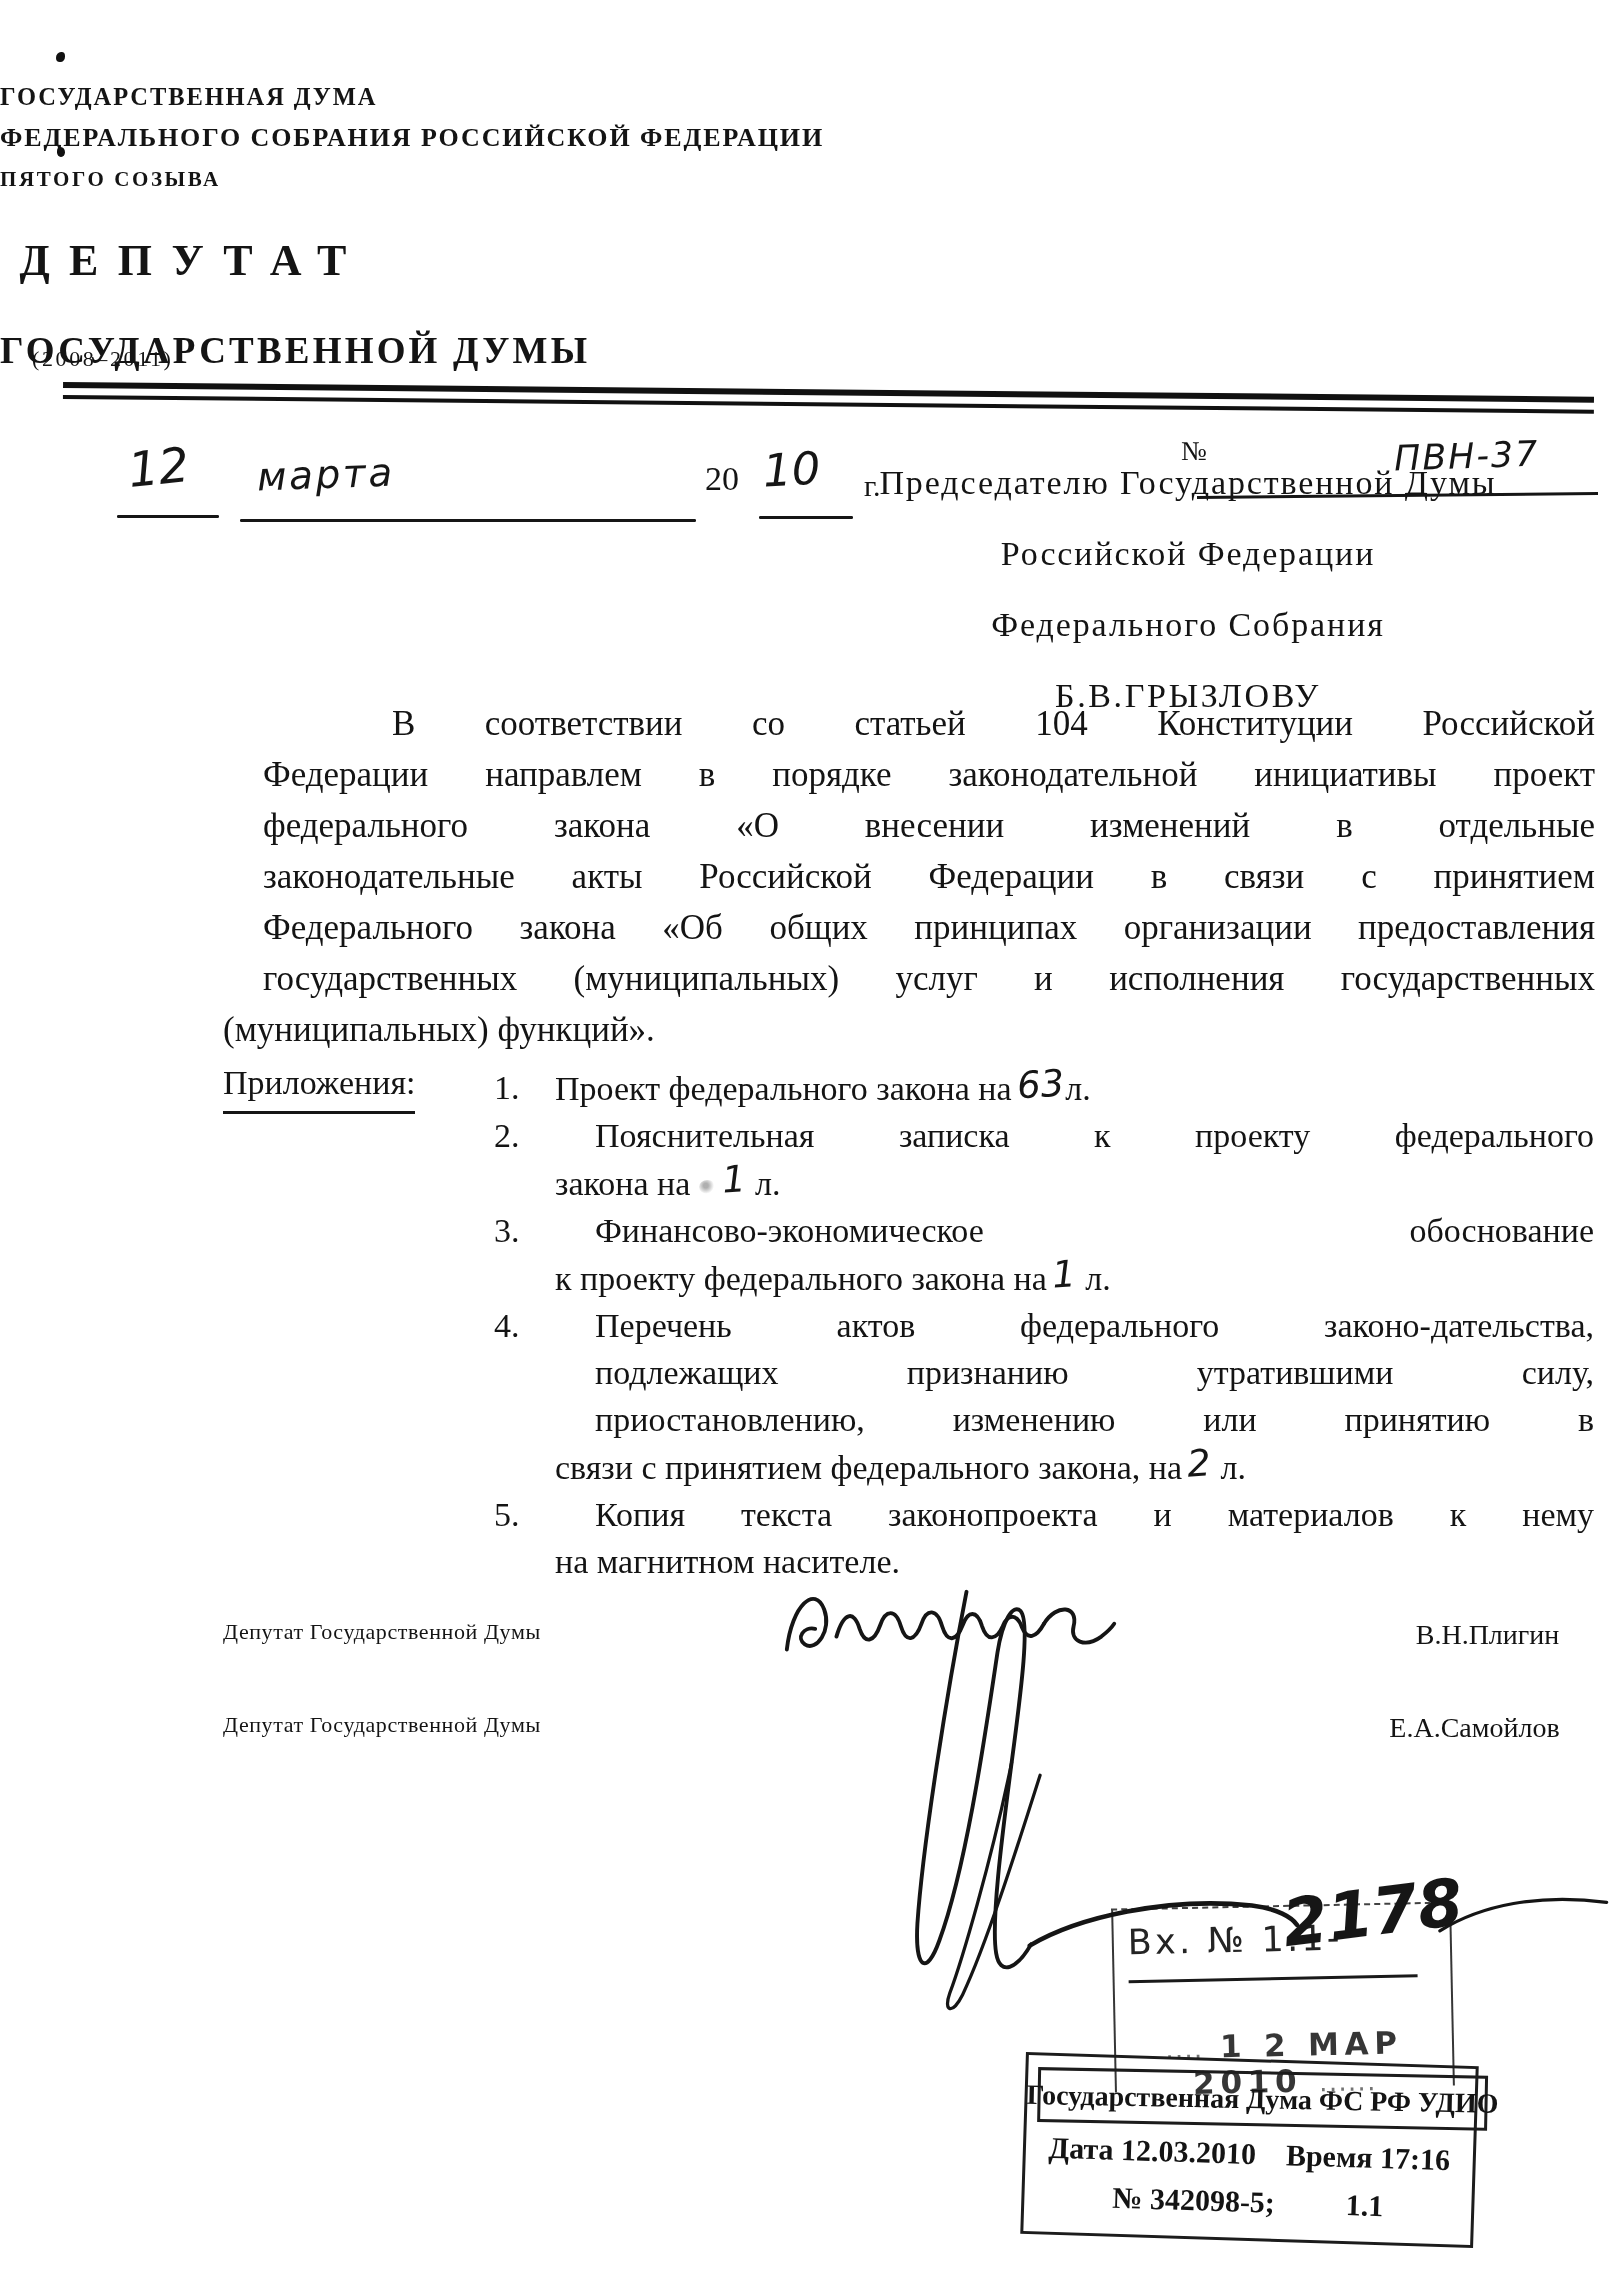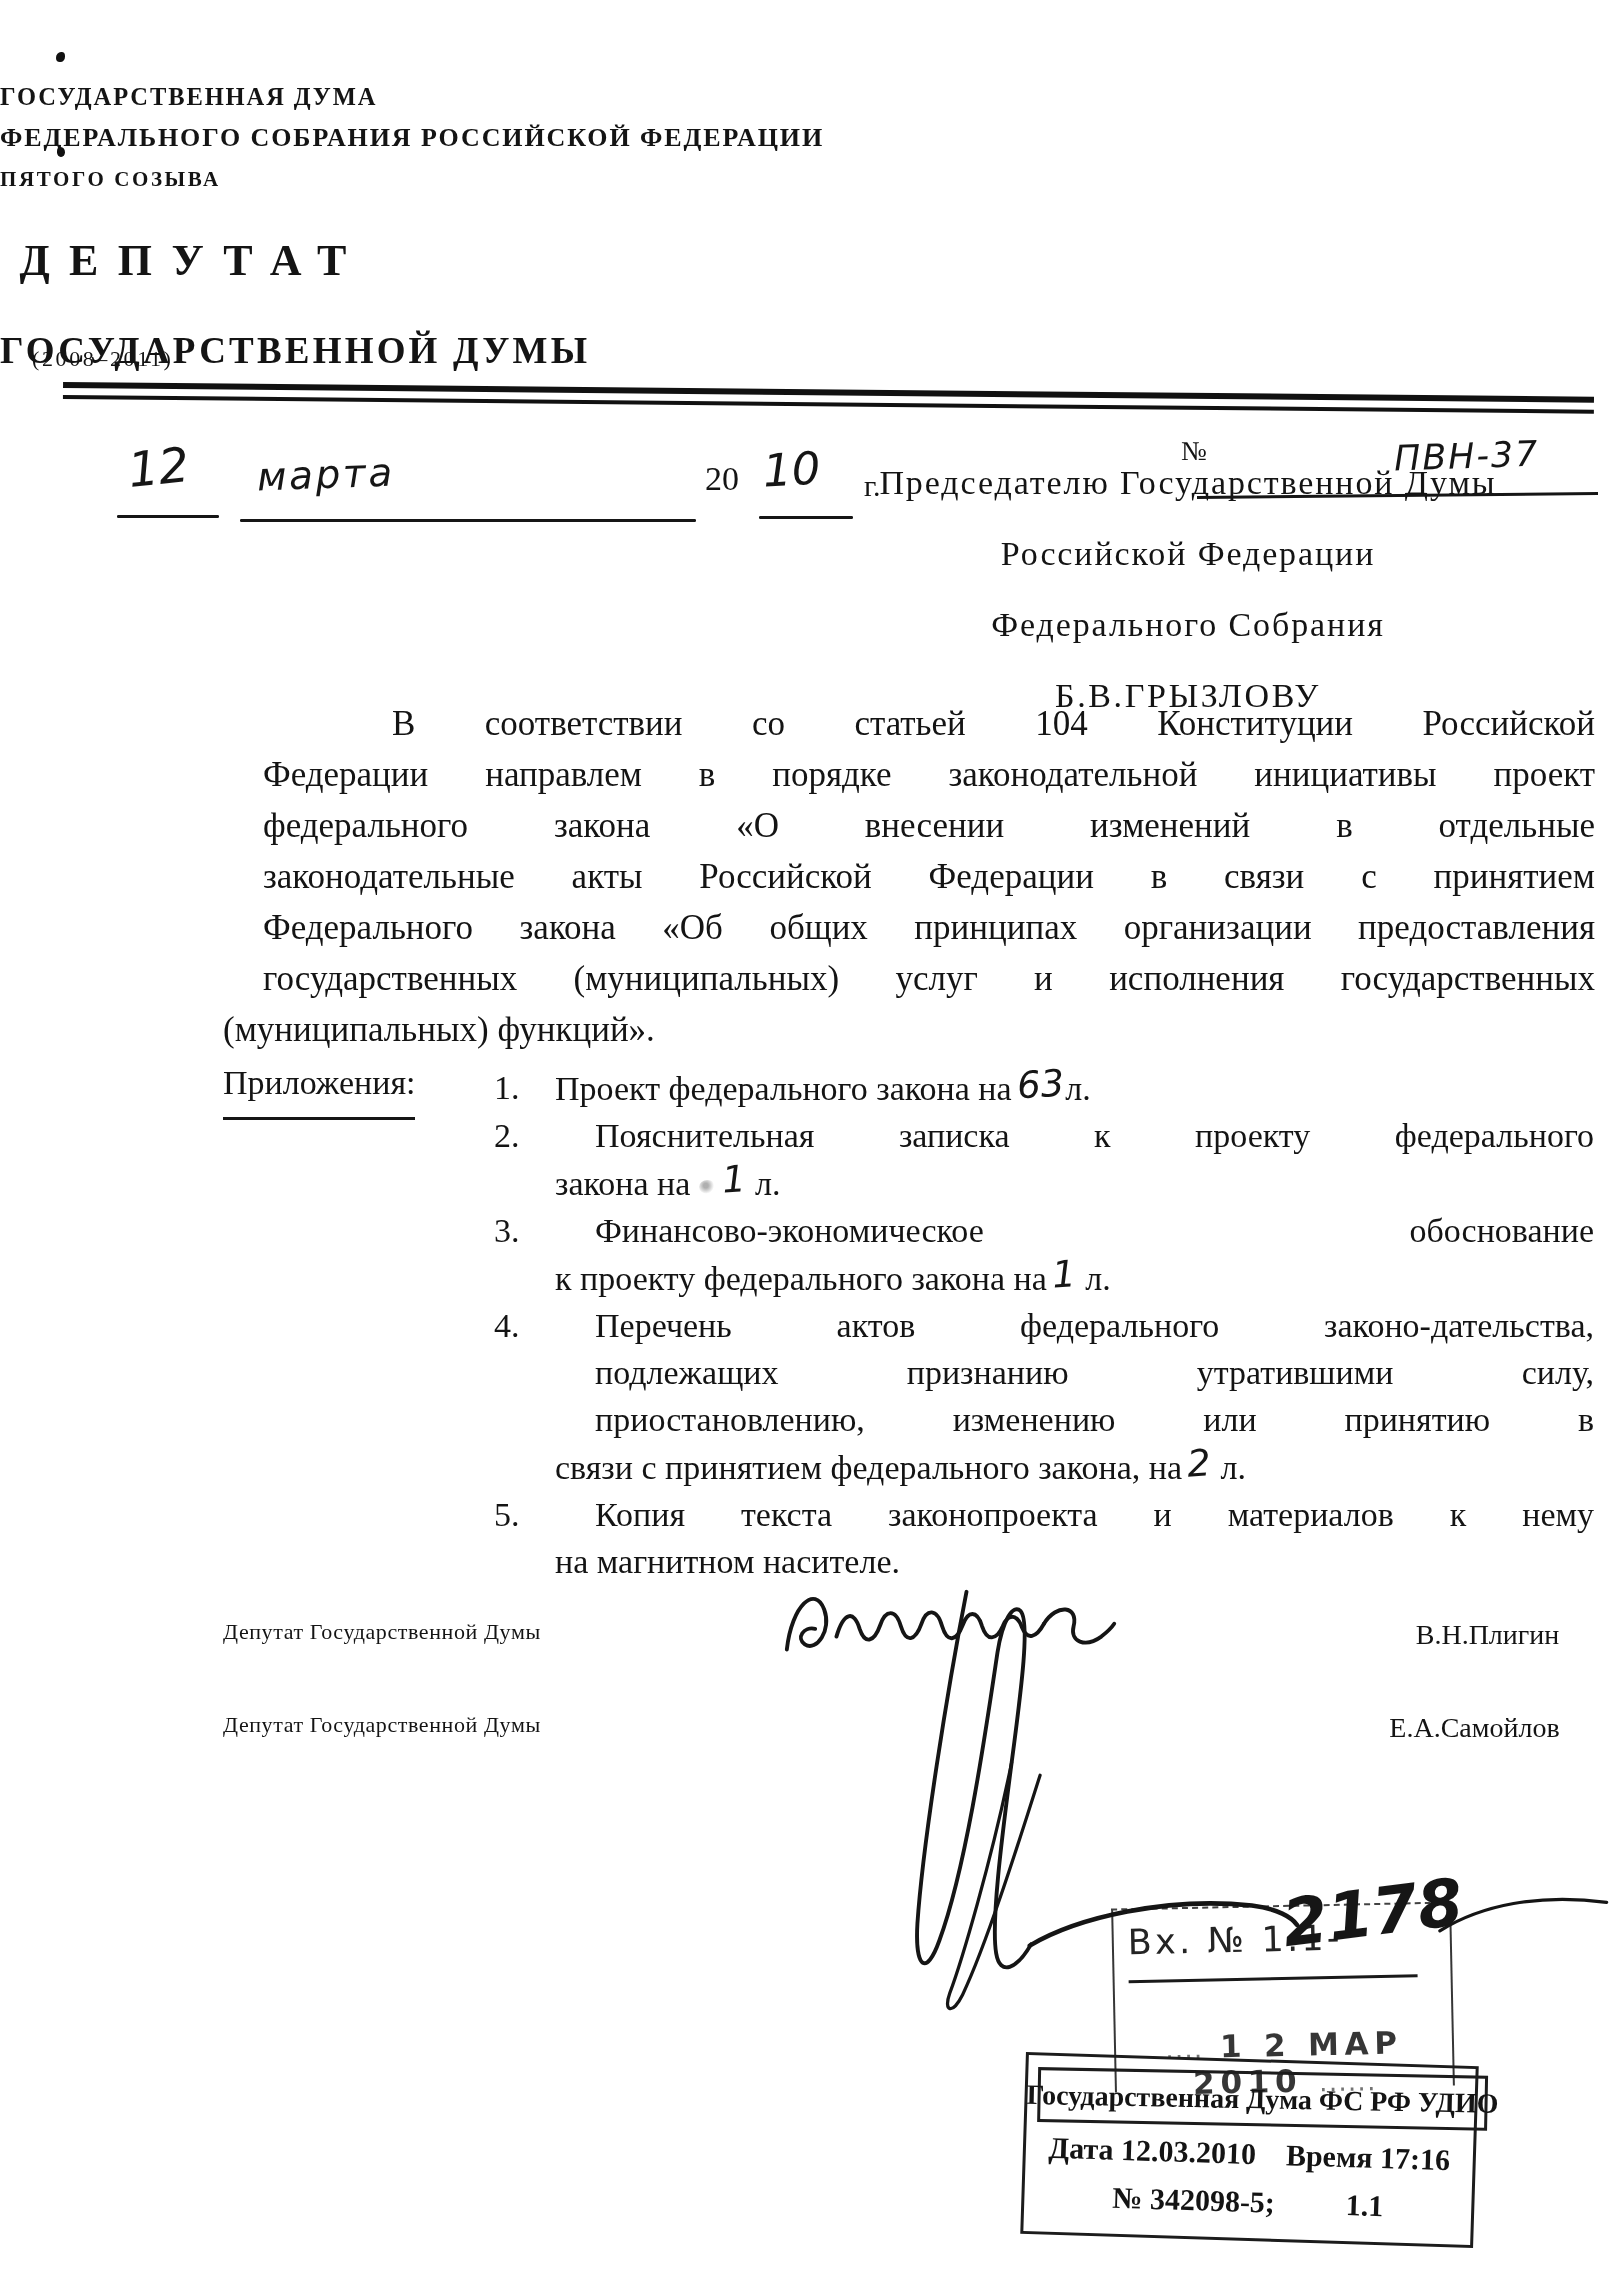--- a/index.html
+++ b/index.html
@@ -26,21 +26,21 @@
   .yr10{left:763px;top:443px;font-size:45px;transform:rotate(-3deg);}
   .gdot{left:864px;top:469px;font-size:30px;}
   .addr{left:771px;top:447px;width:834px;text-align:center;font-size:34px;line-height:71px;letter-spacing:1.9px;}
   .addr .l4{font-size:34px;letter-spacing:2.6px;}
   .nosym{left:1181px;top:436px;font-size:27px;}
   .strike{left:1197px;top:494px;width:401px;height:2.6px;background:#161616;transform:rotate(-0.6deg);}
   .pvn{left:1394px;top:436px;font-size:35px;transform:rotate(-2deg);letter-spacing:1.9px;}
   .body{left:223px;top:698px;width:1372px;font-size:35px;line-height:51px;}
   .jline{text-align:justify;text-align-last:justify;margin-left:40px;}
   .ind{padding-left:129px;}
-  .attlabel{left:223px;top:1064px;font-size:34px;border-bottom:3.2px solid #161616;padding-bottom:15px;}
+  .attlabel{left:223px;top:1064px;font-size:34px;border-bottom:3.2px solid #161616;padding-bottom:9px;}
   .attitems{left:494px;top:1064px;width:1100px;font-size:34px;line-height:47px;}
   .attitem{display:flex;}
   .attnum{width:61px;flex:none;}
   .attlines{width:1039px;flex:none;}
   .handnum{font-size:37px;margin-left:5.2px;margin-right:1.3px;position:relative;top:-2.6px;display:inline-block;transform:rotate(-4deg);}
   .speck{display:inline-block;width:17px;height:14px;margin-left:9px;border-radius:50%;
          background:radial-gradient(circle at 40% 40%, #8d8d8d 18%, rgba(141,141,141,0) 62%);opacity:.7;vertical-align:middle;}
   .sigrow-label{font-size:22px;letter-spacing:0.6px;}
   .signame{font-size:28px;text-align:center;}
   .stampA{left:1113px;top:1905px;width:336px;height:182px;transform:rotate(-1.2deg);

